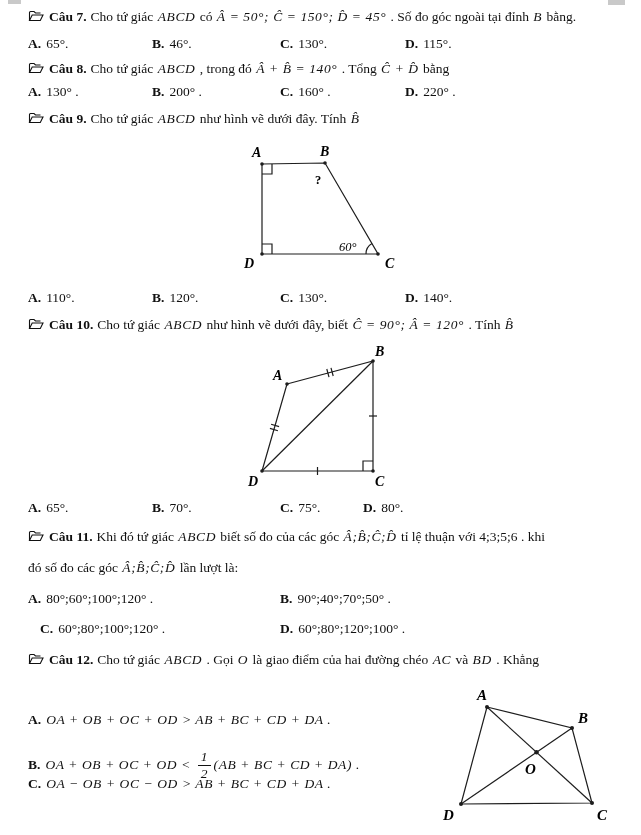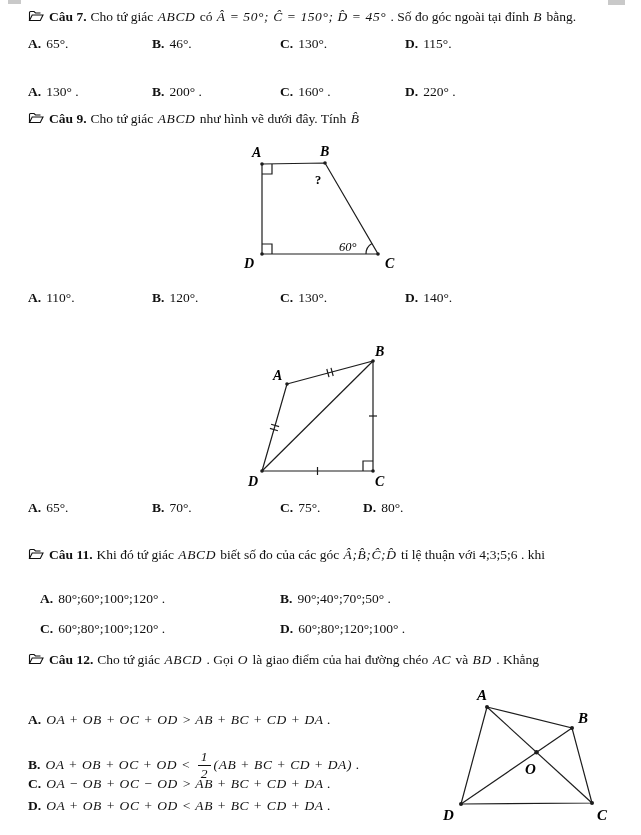--- a/index.html
+++ b/index.html
@@ -41,20 +41,26 @@
           <path d="M1.5 10.5 L4.2 5 L15 5 L12.3 10.5 Z" fill="none" stroke="#111" stroke-width="1.1"></path>
         </svg></span><b class="qlabel">Câu 7.</b><span><span>Cho tứ giác </span><span class="it">ABCD</span><span> có </span><span class="it">Â = 50°; Ĉ = 150°; D̂ = 45°</span><span> . Số đo góc ngoài tại đỉnh </span><span class="it">B</span><span> bằng.</span></span>
   </div>
   <div class="opt-row" style="top:36px">
     <span class="opt" style="left:0"><b class="okey">A.</b><span>65°.</span></span>
     <span class="opt" style="left:124px"><b class="okey">B.</b><span>46°.</span></span>
     <span class="opt" style="left:252px"><b class="okey">C.</b><span>130°.</span></span>
     <span class="opt" style="left:377px"><b class="okey">D.</b><span>115°.</span></span>
   </div>
 
+  <div class="line" style="top:58px">
+    <span class="ficon"><svg width="16" height="12" viewBox="0 0 16 12">
+          <path d="M1.5 10.5 L1.5 2.5 Q1.5 1.5 2.5 1.5 L6 1.5 L7.5 3 L12.5 3" fill="none" stroke="#111" stroke-width="1.1"></path>
+          <path d="M1.5 10.5 L4.2 5 L15 5 L12.3 10.5 Z" fill="none" stroke="#111" stroke-width="1.1"></path>
+        </svg></span><b class="qlabel">Câu 8.</b><span><span>Cho tứ giác </span><span class="it">ABCD</span><span> , trong đó </span><span class="it">Â + B̂ = 140°</span><span> . Tổng </span><span class="it">Ĉ + D̂</span><span> bằng</span></span>
+  </div>
   <div class="opt-row" style="top:84px">
     <span class="opt" style="left:0"><b class="okey">A.</b><span>130° .</span></span>
     <span class="opt" style="left:124px"><b class="okey">B.</b><span>200° .</span></span>
     <span class="opt" style="left:252px"><b class="okey">C.</b><span>160° .</span></span>
     <span class="opt" style="left:377px"><b class="okey">D.</b><span>220° .</span></span>
   </div>
 
   <div class="line" style="top:108px">
     <span class="ficon"><svg width="16" height="12" viewBox="0 0 16 12">
           <path d="M1.5 10.5 L1.5 2.5 Q1.5 1.5 2.5 1.5 L6 1.5 L7.5 3 L12.5 3" fill="none" stroke="#111" stroke-width="1.1"></path>
@@ -79,20 +85,26 @@
     <text class="small" x="105" y="111">60°</text>
   </svg>
 
   <div class="opt-row" style="top:290px">
     <span class="opt" style="left:0"><b class="okey">A.</b><span>110°.</span></span>
     <span class="opt" style="left:124px"><b class="okey">B.</b><span>120°.</span></span>
     <span class="opt" style="left:252px"><b class="okey">C.</b><span>130°.</span></span>
     <span class="opt" style="left:377px"><b class="okey">D.</b><span>140°.</span></span>
   </div>
 
+  <div class="line" style="top:314px">
+    <span class="ficon"><svg width="16" height="12" viewBox="0 0 16 12">
+          <path d="M1.5 10.5 L1.5 2.5 Q1.5 1.5 2.5 1.5 L6 1.5 L7.5 3 L12.5 3" fill="none" stroke="#111" stroke-width="1.1"></path>
+          <path d="M1.5 10.5 L4.2 5 L15 5 L12.3 10.5 Z" fill="none" stroke="#111" stroke-width="1.1"></path>
+        </svg></span><b class="qlabel">Câu 10.</b><span><span>Cho tứ giác </span><span class="it">ABCD</span><span> như hình vẽ dưới đây, biết </span><span class="it">Ĉ = 90°; Â = 120°</span><span> . Tính </span><span class="it">B̂</span></span>
+  </div>
 
   <svg class="fig" style="left:246px;top:342px" width="160" height="150" viewBox="0 0 160 150">
     <path d="M41 42 L127 19 L127 129 L16 129 Z"></path>
     <path d="M16 129 L127 19"></path>
     <path d="M117 129 L117 119 L127 119"></path>
     <path d="M80.8 27 L83 35.2 M85 25.8 L87.2 34"></path>
     <path d="M25.1 82.2 L33.1 84.6 M23.9 86.4 L31.9 88.8"></path>
     <path d="M71.5 125 L71.5 133"></path>
     <path d="M123 74 L131 74"></path>
     <circle cx="41" cy="42" r="1.8"></circle>
@@ -105,28 +117,31 @@
     <text x="2" y="144">D</text>
   </svg>
 
   <div class="opt-row" style="top:500px">
     <span class="opt" style="left:0"><b class="okey">A.</b><span>65°.</span></span>
     <span class="opt" style="left:124px"><b class="okey">B.</b><span>70°.</span></span>
     <span class="opt" style="left:252px"><b class="okey">C.</b><span>75°.</span></span>
     <span class="opt" style="left:335px"><b class="okey">D.</b><span>80°.</span></span>
   </div>
 
-  <div class="line" style="top:544px">
+  <div class="line" style="top:526px">
     <span class="ficon"><svg width="16" height="12" viewBox="0 0 16 12">
           <path d="M1.5 10.5 L1.5 2.5 Q1.5 1.5 2.5 1.5 L6 1.5 L7.5 3 L12.5 3" fill="none" stroke="#111" stroke-width="1.1"></path>
           <path d="M1.5 10.5 L4.2 5 L15 5 L12.3 10.5 Z" fill="none" stroke="#111" stroke-width="1.1"></path>
         </svg></span><b class="qlabel">Câu 11.</b><span><span>Khi đó tứ giác </span><span class="it">ABCD</span><span> biết số đo của các góc </span><span class="it">Â;B̂;Ĉ;D̂</span><span> tỉ lệ thuận với 4;3;5;6 . khi</span></span>
   </div>
+  <div class="line" style="top:557px">
+    <span><span>đó số đo các góc </span><span class="it">Â;B̂;Ĉ;D̂</span><span> lần lượt là:</span></span>
+  </div>
   <div class="opt-row" style="top:591px">
-    <span class="opt" style="left:12px"><b class="okey">A.</b><span>80°;60°;100°;120° .</span></span>
+    <span class="opt" style="left:0"><b class="okey">A.</b><span>80°;60°;100°;120° .</span></span>
     <span class="opt" style="left:252px"><b class="okey">B.</b><span>90°;40°;70°;50° .</span></span>
   </div>
   <div class="opt-row" style="top:621px">
     <span class="opt" style="left:12px"><b class="okey">C.</b><span>60°;80°;100°;120° .</span></span>
     <span class="opt" style="left:252px"><b class="okey">D.</b><span>60°;80°;120°;100° .</span></span>
   </div>
 
   <div class="line" style="top:649px">
     <span class="ficon"><svg width="16" height="12" viewBox="0 0 16 12">
           <path d="M1.5 10.5 L1.5 2.5 Q1.5 1.5 2.5 1.5 L6 1.5 L7.5 3 L12.5 3" fill="none" stroke="#111" stroke-width="1.1"></path>
@@ -136,23 +151,20 @@
 
   <div class="q12opt" style="top:712px">
     <b class="okey">A.</b><span class="math">OA + OB + OC + OD &gt; AB + BC + CD + DA .</span>
   </div>
   <div class="q12opt" style="top:750px">
     <b class="okey">B.</b><span class="math">OA + OB + OC + OD &lt; </span><span class="frac"><span class="fnum">1</span><span class="fden">2</span></span><span class="math">(AB + BC + CD + DA) .</span>
   </div>
   <div class="q12opt" style="top:776px">
     <b class="okey">C.</b><span class="math">OA − OB + OC − OD &gt; AB + BC + CD + DA .</span>
   </div>
-  <div class="q12opt" style="top:798px">
-    <b class="okey">D.</b><span class="math">OA + OB + OC + OD &lt; AB + BC + CD + DA .</span>
-  </div>
 
   <svg class="fig" style="left:434px;top:676px" width="190" height="152" viewBox="0 0 190 152">
     <path d="M53 31 L138 52 L158 127 L27 128 Z"></path>
     <path d="M53 31 L158 127"></path>
     <path d="M138 52 L27 128"></path>
     <circle cx="53" cy="31" r="2"></circle>
     <circle cx="138" cy="52" r="2"></circle>
     <circle cx="158" cy="127" r="2"></circle>
     <circle cx="27" cy="128" r="2"></circle>
     <circle cx="102.5" cy="76.3" r="2.2"></circle>

